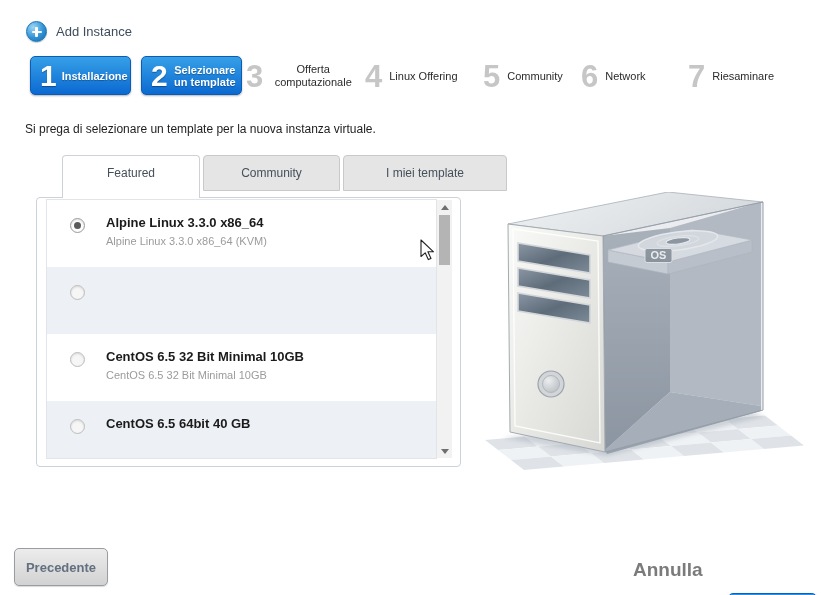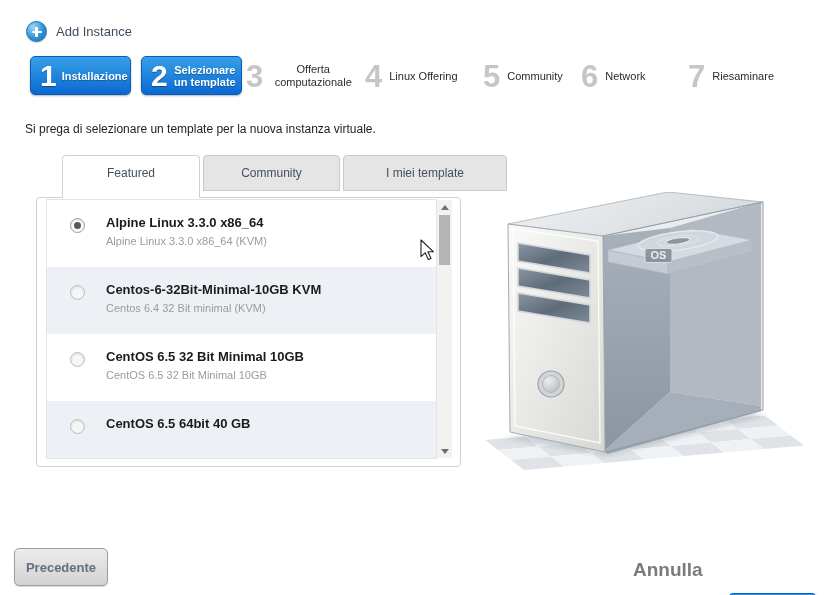--- a/index.html
+++ b/index.html
@@ -134,24 +134,20 @@
   <div class="list-inner">
       <div class="trow">
       <span class="radio selected"></span>
       <span class="txt">
         <div class="tname">Alpine Linux 3.3.0 x86_64</div>
         <div class="tdesc">Alpine Linux 3.3.0 x86_64 (KVM)</div>
       </span>
     </div>
       <div class="trow">
       <span class="radio"></span>
-      <span class="txt">
-        <div class="tname">Centos-6-32Bit-Minimal-10GB KVM</div>
-        <div class="tdesc">Centos 6.4 32 Bit minimal (KVM)</div>
-      </span>
     </div>
       <div class="trow">
       <span class="radio"></span>
       <span class="txt">
         <div class="tname">CentOS 6.5 32 Bit Minimal 10GB</div>
         <div class="tdesc">CentOS 6.5 32 Bit Minimal 10GB</div>
       </span>
     </div>
       <div class="trow">
       <span class="radio"></span>

